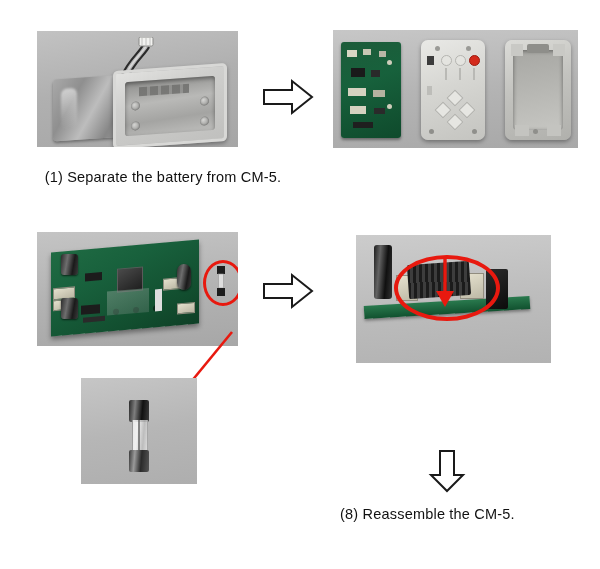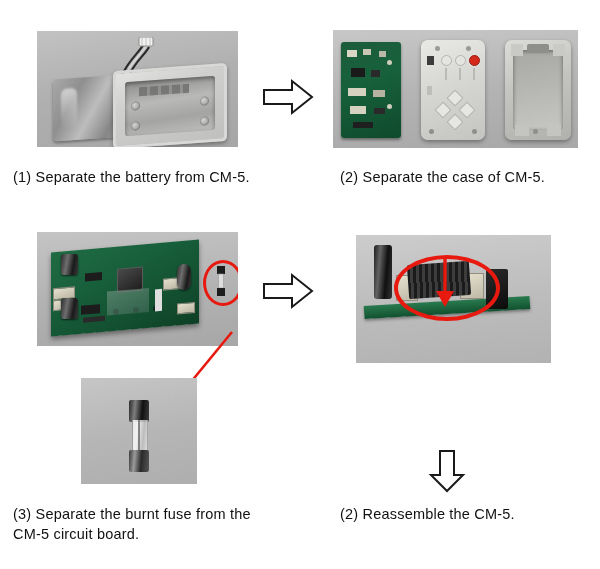--- a/index.html
+++ b/index.html
@@ -283,23 +283,22 @@
       <div class="p2-back-in"></div>
       <div class="sq" style="left:22px; top:4px; width:22px; height:9px; background:#8e8e8a; border-radius:2px;"></div>
       <div class="sq" style="left:6px;  top:4px; width:12px; height:12px; background:#c9c9c5;"></div>
       <div class="sq" style="right:6px; top:4px; width:12px; height:12px; background:#c9c9c5;"></div>
       <div class="sq" style="left:10px; bottom:4px; width:14px; height:11px; background:#c4c4c0;"></div>
       <div class="sq" style="right:10px; bottom:4px; width:14px; height:11px; background:#c4c4c0;"></div>
       <div class="dot" style="left:28px; bottom:6px; width:5px; height:5px; background:#8f8f8b;"></div>
     </div>
   </div>
 
-  <div class="caption" style="left:13px; top:167px; width:300px;">(1) Separate the battery from CM-5.</div>
-
-  <div class="caption" style="left:340px; top:167px; width:250px;">(2) Separate the case of CM-5.</div>
+  <div class="caption" style="left:13px; top:167px; width:300px;text-align:center;">(1) Separate the battery from CM-5.</div>
+
 
   <div class="photo" style="left:37px; top:232px; width:201px; height:114px;">
     <div class="p3-bg"></div>
 
     <div class="p3-board">
       <div class="p3-chip"></div>
       <div class="sq" style="left:34px; top:24px; width:17px; height:8px; background:#1c1c1c;"></div>
       <div class="sq" style="left:30px; top:56px; width:19px; height:9px; background:#1c1c1c;"></div>
       <div class="sq" style="left:32px; top:68px; width:22px; height:5px; background:#2a2a2a;"></div>
       <div class="p3-conn" style="left:2px;  top:36px; width:20px; height:10px;"></div>
@@ -368,18 +367,16 @@
     </div>
   </div>
 
 
   <div class="arrow" style="left:428px; top:449px;">
     <svg width="38" height="44" viewBox="0 0 38 44">
       <polygon points="12,2 26,2 26,26 35,26 19,42 3,26 12,26" fill="#ffffff" stroke="#1a1a1a" stroke-width="2" stroke-linejoin="miter"></polygon>
     </svg>
   </div>
 
-  <div class="caption" style="left:13px; top:504px; width:310px;">(3) Separate the burnt fuse from the
-CM-5 circuit board.</div>
-
-  <div class="caption" style="left:340px; top:504px; width:250px;">(2) Reassemble the CM-5.</div>
+
+  <div class="caption" style="left:340px; top:504px; width:250px;">(8) Reassemble the CM-5.</div>
 
 </div>
 
 </body></html>

